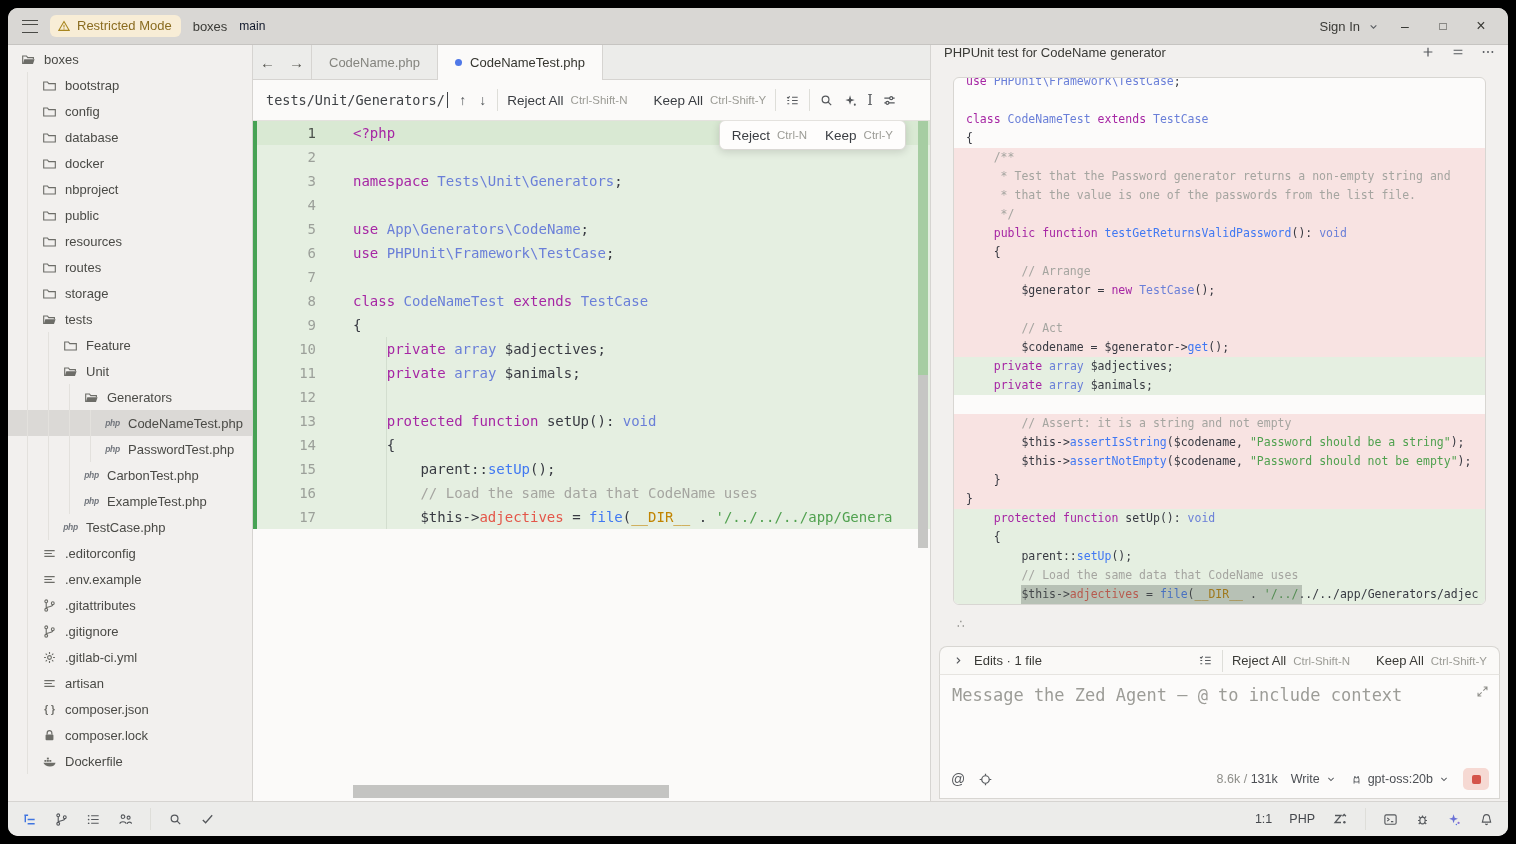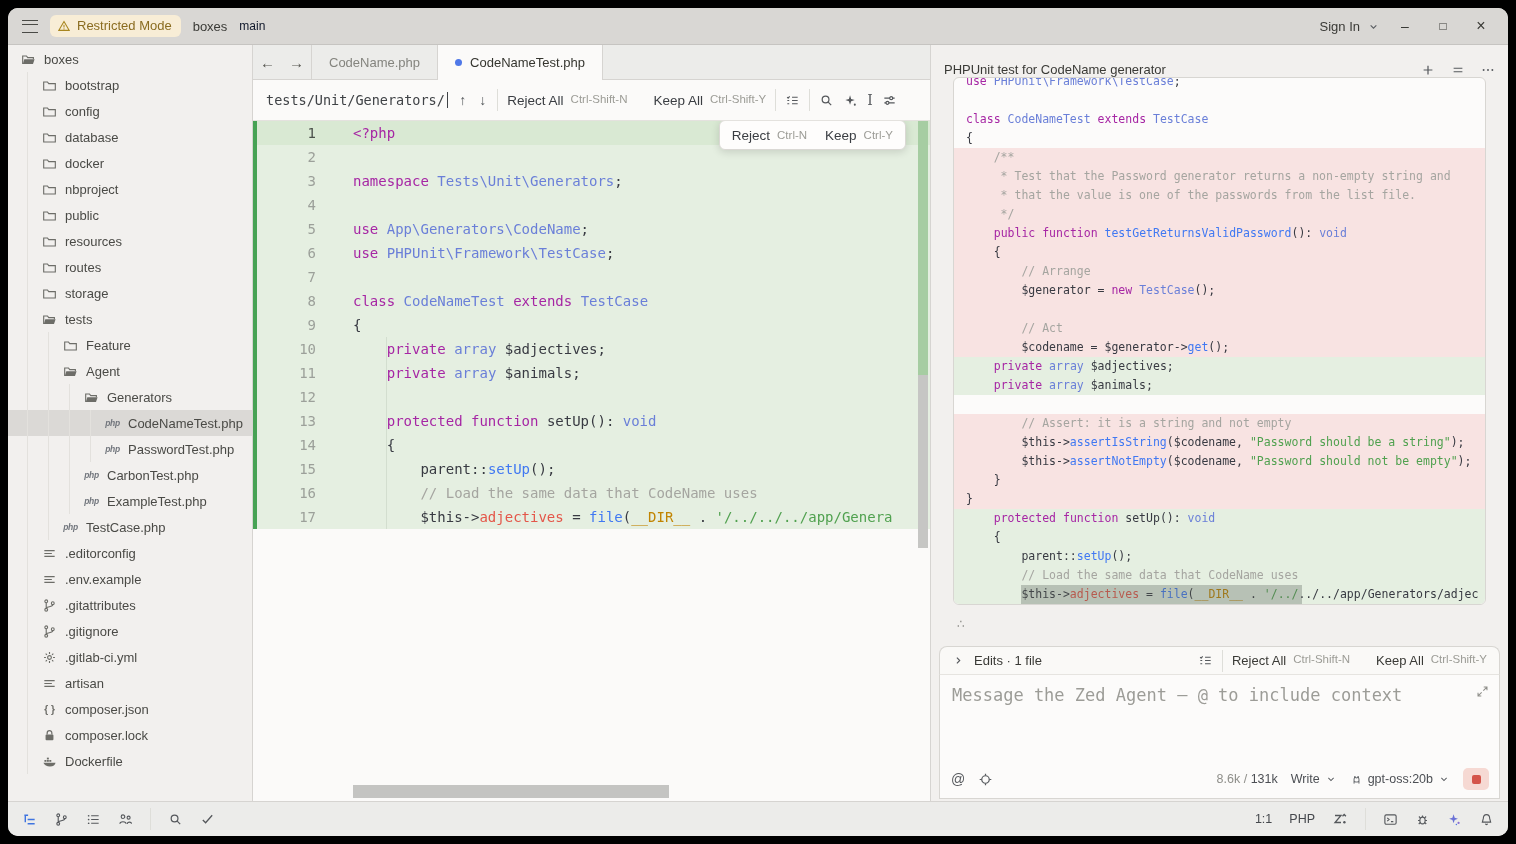--- a/index.html
+++ b/index.html
@@ -43,21 +43,21 @@
   .tab.first{border-left:1px solid #d6d4d1;}
   .tab.active{background:#fbfaf9;color:#35352f;margin-bottom:-1px;z-index:2}
   .dot{width:7px;height:7px;border-radius:50%;background:var(--accent,#4f78e8);margin-right:8px}
 
   .reviewbar{height:40px;display:flex;align-items:center;padding:0 13px;gap:9px;background:#fbfaf9;
     border-bottom:1px solid #e4e2de;flex:none;font-size:13.5px;color:#3a3d42}
   .path{font-family:"DejaVu Sans Mono",monospace;font-size:13.5px;color:#3f4246;display:flex;align-items:center}
   .caret{display:inline-block;width:1.5px;height:16px;background:#3f4246;margin-left:2px}
   .arrowbtn{color:#55585c;font-size:14px;cursor:pointer;padding:0 2px}
   .vsep{width:1px;height:22px;background:#deded9;flex:none}
-  .txtbtn{display:flex;cursor:pointer}
+  .txtbtn{display:flex;align-items:center;cursor:pointer}
   .kbd{font-size:11.5px;color:#9c9c96;margin-left:7px}
   .iconbtn{cursor:pointer;color:#55585c}
   .ibeam{font-family:"DejaVu Serif",serif;font-size:14px;color:#55585c;cursor:pointer}
 
   
   .code-wrap{flex:1;position:relative;background:#fbfaf9;overflow:hidden}
   .code-line{height:24px;display:flex;font-family:"DejaVu Sans Mono",monospace;font-size:14px;line-height:24px;background:var(--added-bg,#e5efe1)}
   .code-line.active{background:var(--added-active-bg,#d9e9d3)}
   .ln{width:100px;flex:none;text-align:right;padding-right:37px;color:#9ca09a;box-sizing:border-box}
   .code-line.active .ln{color:#4b514b}
@@ -67,21 +67,21 @@
   .scroll-marker{position:absolute;right:2px;top:0;width:10px;height:254px;background:#a6cda2;z-index:4}
   .vthumb{position:absolute;right:2px;top:254px;width:10px;height:173px;background:#c6c6c4;z-index:4;cursor:pointer}
   .hthumb{position:absolute;left:100px;bottom:3px;width:316px;height:13px;background:#c4c4c2;z-index:4;cursor:pointer}
   .hunk-tooltip{position:absolute;top:-1px;right:24px;height:28px;background:#fefdfc;border:1px solid #dad8d4;
     border-radius:6px;box-shadow:0 2px 8px rgba(0,0,0,.14);display:flex;align-items:center;padding:0 12px;
     font-size:13.5px;color:#3a3d42;z-index:6;gap:0}
   .hunk-tooltip .gap{width:18px}
 
   
   .agent-panel{flex:1;display:flex;flex-direction:column;background:#f2f0ee;position:relative;min-width:0}
-  .ap-header{height:32px;display:flex;align-items:flex-end;padding:0 13px;font-size:13px;color:#3a3a36;flex:none;gap:16px}
+  .ap-header{height:32px;display:flex;align-items:flex-start;padding:0 13px;font-size:13px;color:#3a3a36;flex:none;gap:16px}
   .ap-title{flex:1;white-space:nowrap;overflow:hidden}
   .ap-card{margin:0 22px;height:526px;background:#fcfbfa;border:1px solid #d8d6d2;border-radius:6px;
     overflow:hidden;position:relative;flex:none}
   .card-lines{margin-top:-6px}
   .card-line{height:19px;line-height:19px;font-family:"DejaVu Sans Mono",monospace;font-size:11.5px;
     white-space:pre;padding:0 12px;position:relative;overflow:hidden}
   .card-line.bg-red{background:var(--removed-bg,#f8e3e2)}
   .card-line.bg-green{background:var(--added-bg,#e5efe1)}
   .sel-overlay{position:absolute;left:67px;top:0;width:281px;height:100%;background:rgba(90,100,90,.33)}
   .fold-dots{margin:13px 0 0 26px;color:#8a8a85;font-size:12px;line-height:12px}
@@ -262,21 +262,21 @@
           </div>
           <div class="tree-row">
             <span class="tree-indent"></span>
             <span class="tree-indent"></span>
             <span class="tree-icon">
               <svg viewBox="0 0 16 16" width="15" height="15">
                 <path d="M1.8 12.8V4.2h4l1.4 1.8h6v1.6" fill="none" stroke="currentColor" stroke-width="1.2"></path>
                 <path d="M1.9 12.8l1.6-5h11l-1.7 5z" fill="currentColor"></path>
               </svg>
             </span>
-            <span>Agent</span>
+            <span>Unit</span>
           </div>
           <div class="tree-row">
             <span class="tree-indent"></span>
             <span class="tree-indent"></span>
             <span class="tree-indent"></span>
             <span class="tree-icon">
               <svg viewBox="0 0 16 16" width="15" height="15">
                 <path d="M1.8 12.8V4.2h4l1.4 1.8h6v1.6" fill="none" stroke="currentColor" stroke-width="1.2"></path>
                 <path d="M1.9 12.8l1.6-5h11l-1.7 5z" fill="currentColor"></path>
               </svg>

